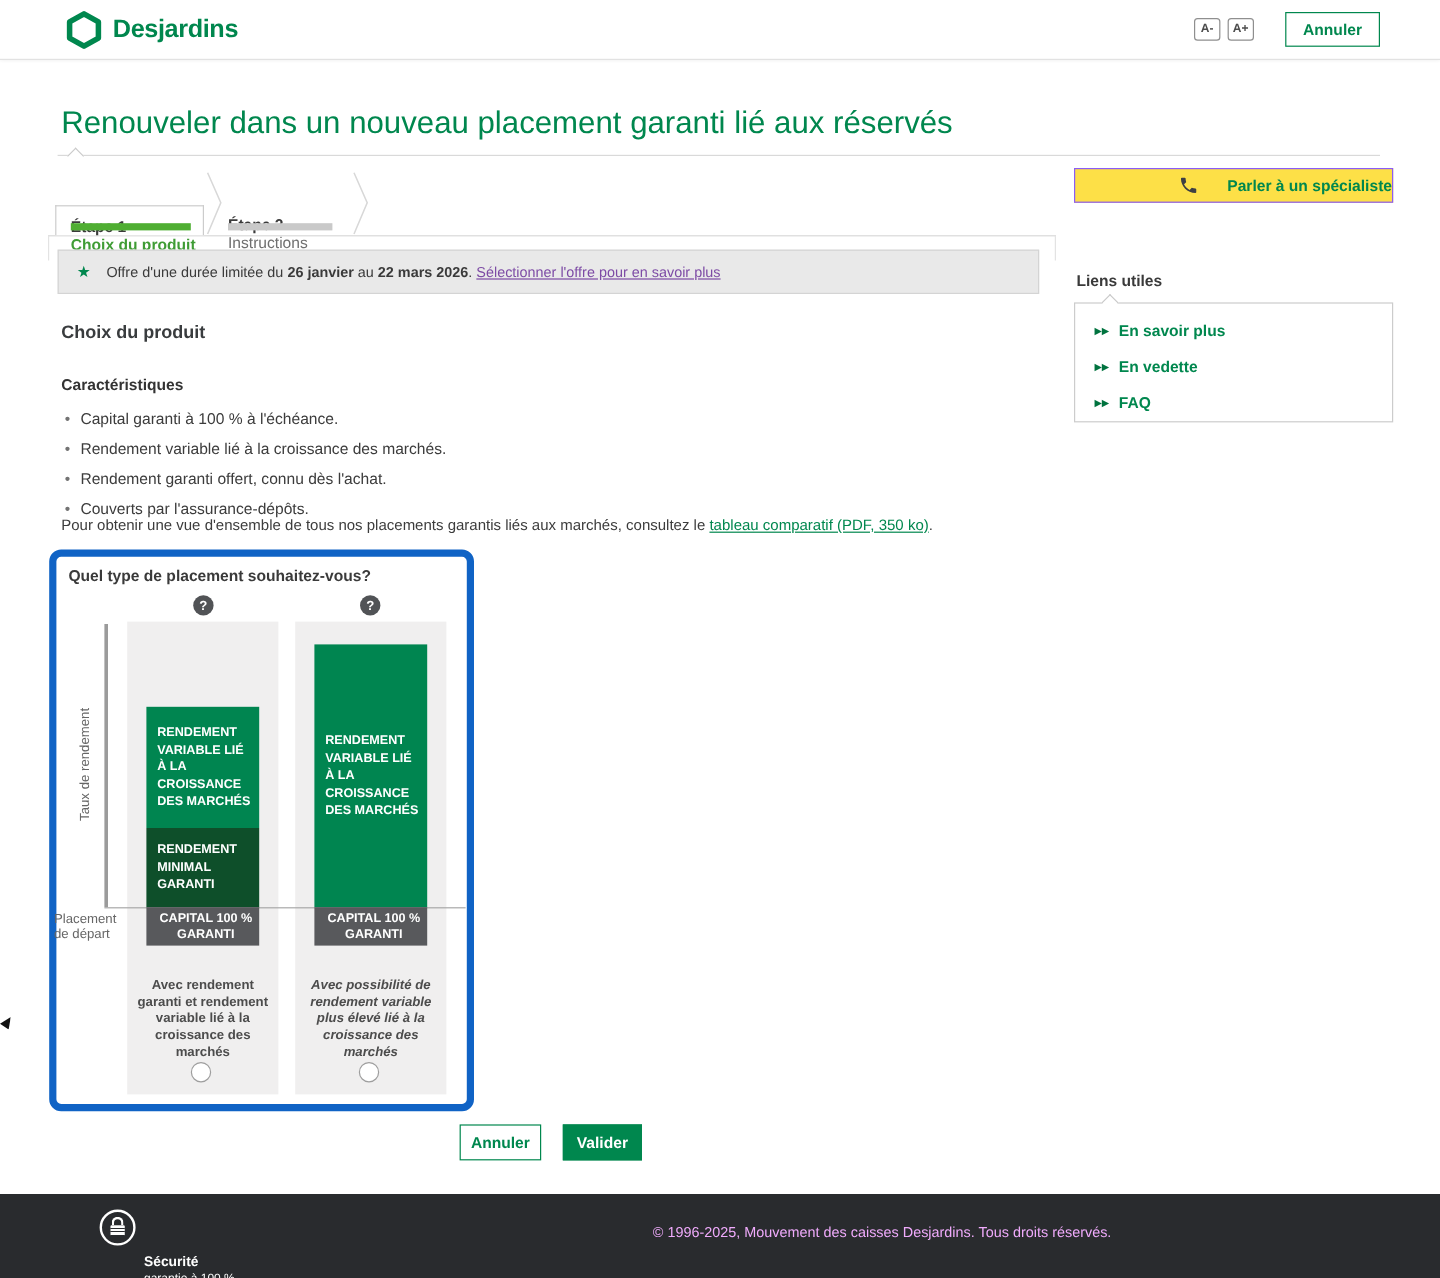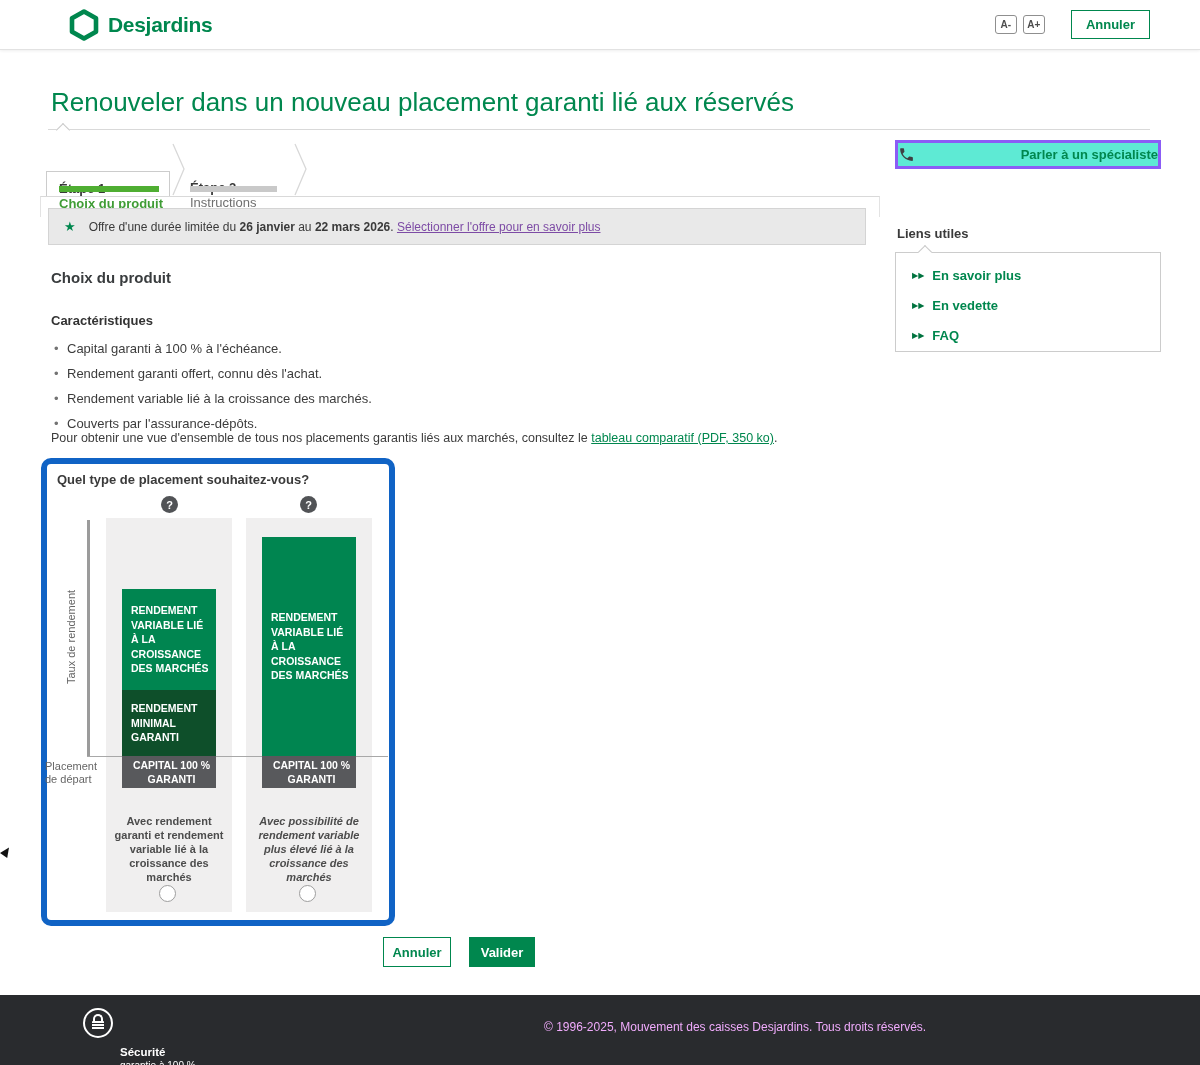--- a/index.html
+++ b/index.html
@@ -1,19 +1,19 @@
 <!DOCTYPE html>
 <html lang="fr"><head>
 <meta charset="utf-8">
 <style>
   html,body{margin:0;padding:0;background:#fff;}
   body{width:1200px;height:1065px;position:relative;font-family:"Liberation Sans",sans-serif;overflow:hidden;color:#3a3a3a;}
 
   
-  .header{position:absolute;top:0;left:0;width:1200px;height:50px;background:#fff;border-bottom:1px solid #e2e2e2;box-shadow:0 1px 3px rgba(0,0,0,.07);display:flex;align-items:center;padding:0 50px 0 69px;box-sizing:border-box;}
+  .header{position:absolute;top:0;left:0;width:1200px;height:50px;background:#fff;border-bottom:1px solid #e2e2e2;box-shadow:0 1px 3px rgba(0,0,0,.07);display:flex;align-items:center;padding:0 50px 0 55px;box-sizing:border-box;}
   .logo{display:flex;align-items:center;gap:9px;cursor:pointer;}
   .brand-text{font-size:21px;font-weight:bold;color:#00874e;letter-spacing:-.3px;}
   .header-right{margin-left:auto;display:flex;align-items:center;}
   .font-btn{width:22px;height:19px;border:1px solid #8f8f8f;border-radius:3px;background:#fff;font-size:10px;font-weight:bold;color:#4d4d4d;display:flex;align-items:center;justify-content:center;margin-left:6px;font-family:"Liberation Sans",sans-serif;}
   .hdr-cancel{margin-left:26px;border:1px solid #00874e;background:#fff;color:#00874e;font-weight:bold;font-size:13px;padding:6px 14px;font-family:"Liberation Sans",sans-serif;}
 
   
   .page-title{position:absolute;left:51px;top:87px;font-size:26px;font-weight:400;color:#00874e;margin:0;}
   .title-rule{position:absolute;left:48px;top:129px;width:1102px;border-top:1px solid #d9d9d9;}
   .notch{position:absolute;width:9px;height:9px;background:#fff;border-left:1px solid #c9c9c9;border-top:1px solid #c9c9c9;transform:rotate(45deg);}
@@ -31,21 +31,21 @@
   .tab-sep{width:18px;display:flex;align-items:stretch;}
   .panel-edge{position:absolute;left:40px;top:196px;width:838px;height:20px;border-top:1px solid #d9d9d9;border-left:1px solid #e3e3e3;border-right:1px solid #e3e3e3;z-index:1;}
 
   
   .banner{position:absolute;left:48px;top:208px;width:818px;height:37px;background:#e9e9e9;border:1px solid #d4d4d4;box-sizing:border-box;display:flex;align-items:center;padding:0 15px;font-size:12px;color:#3a3a3a;z-index:2;}
   .banner .star{color:#00874e;font-size:13px;margin-right:13px;}
   .banner b{font-weight:bold;}
   .banner a{color:#7d4ba5;text-decoration:underline;cursor:pointer;}
 
   
-  .specialist{position:absolute;left:895px;top:140px;width:266px;height:29px;border:3px solid #8b5cf6;background:#5eead4;display:flex;align-items:center;justify-content:space-between;gap:24px;font-size:13px;font-weight:bold;color:#00874e;box-sizing:border-box;cursor:pointer;}
+  .specialist{position:absolute;left:895px;top:140px;width:266px;height:29px;border:1px solid #8b5cf6;background:#fde047;display:flex;align-items:center;justify-content:flex-end;gap:24px;font-size:13px;font-weight:bold;color:#00874e;box-sizing:border-box;cursor:pointer;}
   .links-title{position:absolute;left:897px;top:226px;font-size:13px;font-weight:bold;color:#3a3a3a;}
   .links-box{position:absolute;left:895px;top:252px;width:266px;height:100px;border:1px solid #ccc;background:#fff;box-sizing:border-box;padding:15px 0 0 16px;}
   .link-row{display:flex;align-items:center;gap:8px;margin-bottom:15px;cursor:pointer;}
   .link-row .arrows{font-size:8px;color:#00733f;letter-spacing:0;}
   .link-row .lbl{font-size:13px;font-weight:bold;color:#00874e;}
 
   
   .sec-title{position:absolute;left:51px;top:269px;font-size:15px;font-weight:bold;color:#393c3e;margin:0;}
   .feat-title{position:absolute;left:51px;top:313px;font-size:13px;font-weight:bold;color:#333;margin:0;}
   .features{position:absolute;left:51px;top:336px;margin:0;padding:0;list-style:none;}
@@ -166,22 +166,22 @@
   <div class="link-row">
     <span class="arrows">▶▶</span>
     <span class="lbl">FAQ</span>
   </div>
 </div>
 
 <h2 class="sec-title">Choix du produit</h2>
 <h3 class="feat-title">Caractéristiques</h3>
 <ul class="features">
   <li>Capital garanti à 100 % à l'échéance.</li>
+  <li>Rendement variable lié à la croissance des marchés.</li>
   <li>Rendement garanti offert, connu dès l'achat.</li>
-  <li>Rendement variable lié à la croissance des marchés.</li>
   <li>Couverts par l'assurance-dépôts.</li>
 </ul>
 <p class="compare"><span>Pour obtenir une vue d'ensemble de tous nos placements garantis liés aux marchés, consultez le </span><a>tableau comparatif (PDF, 350 ko)</a><span>.</span></p>
 
 <div class="selector">
   <div class="question">Quel type de placement souhaitez-vous?</div>
 
   <div class="help" style="left:114px;top:32px;">?</div>
   <div class="help" style="left:253px;top:32px;">?</div>
 

